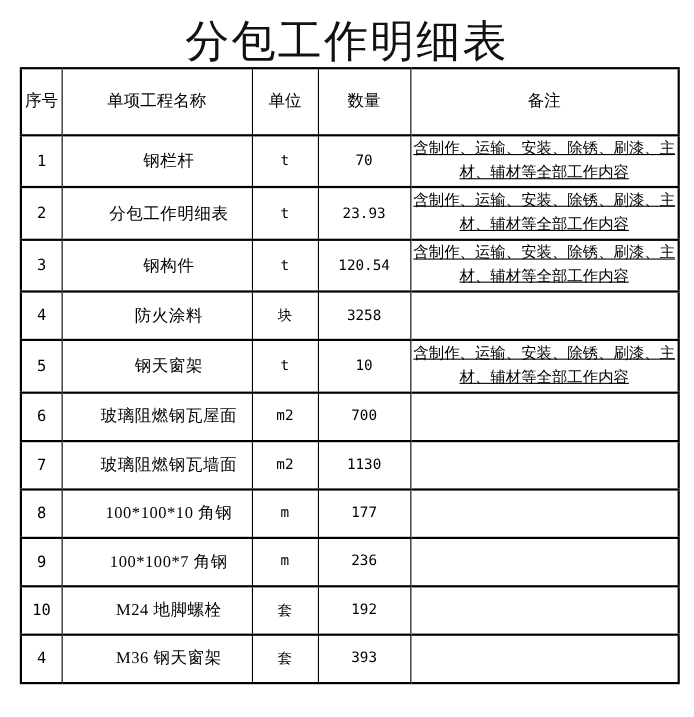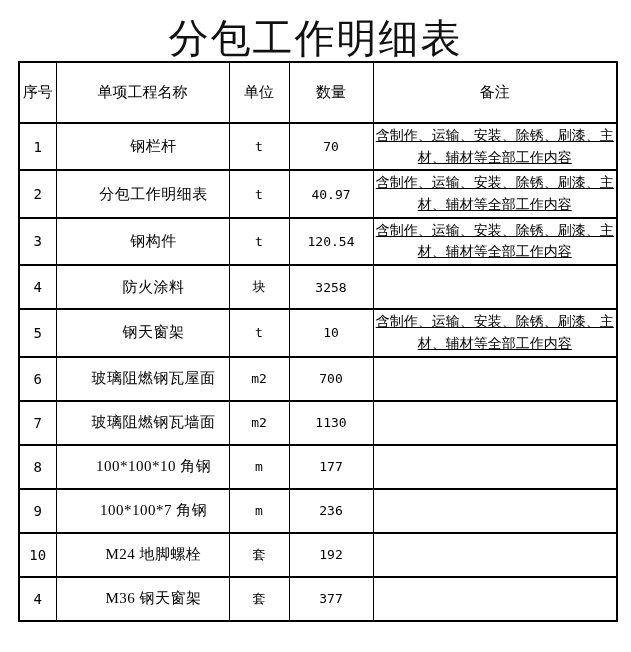--- a/index.html
+++ b/index.html
@@ -107,21 +107,21 @@
         <td class="cell-index">1</td>
         <td class="cell-name">钢栏杆</td>
         <td class="cell-unit">t</td>
         <td class="cell-qty">70</td>
         <td class="cell-remark">含制作、运输、安装、除锈、刷漆、主材、辅材等全部工作内容</td>
       </tr>
       <tr>
         <td class="cell-index">2</td>
         <td class="cell-name">分包工作明细表</td>
         <td class="cell-unit">t</td>
-        <td class="cell-qty">40.97</td>
+        <td class="cell-qty">23.93</td>
         <td class="cell-remark">含制作、运输、安装、除锈、刷漆、主材、辅材等全部工作内容</td>
       </tr>
       <tr>
         <td class="cell-index">3</td>
         <td class="cell-name">钢构件</td>
         <td class="cell-unit">t</td>
         <td class="cell-qty">120.54</td>
         <td class="cell-remark">含制作、运输、安装、除锈、刷漆、主材、辅材等全部工作内容</td>
       </tr>
       <tr>
@@ -170,19 +170,19 @@
         <td class="cell-index">10</td>
         <td class="cell-name">M24 地脚螺栓</td>
         <td class="cell-unit">套</td>
         <td class="cell-qty">192</td>
         <td class="cell-remark"></td>
       </tr>
       <tr>
         <td class="cell-index">4</td>
         <td class="cell-name">M36 钢天窗架</td>
         <td class="cell-unit">套</td>
-        <td class="cell-qty">377</td>
+        <td class="cell-qty">393</td>
         <td class="cell-remark"></td>
       </tr>
     </tbody>
   </table>
 
 </div>
 
 </body></html>

